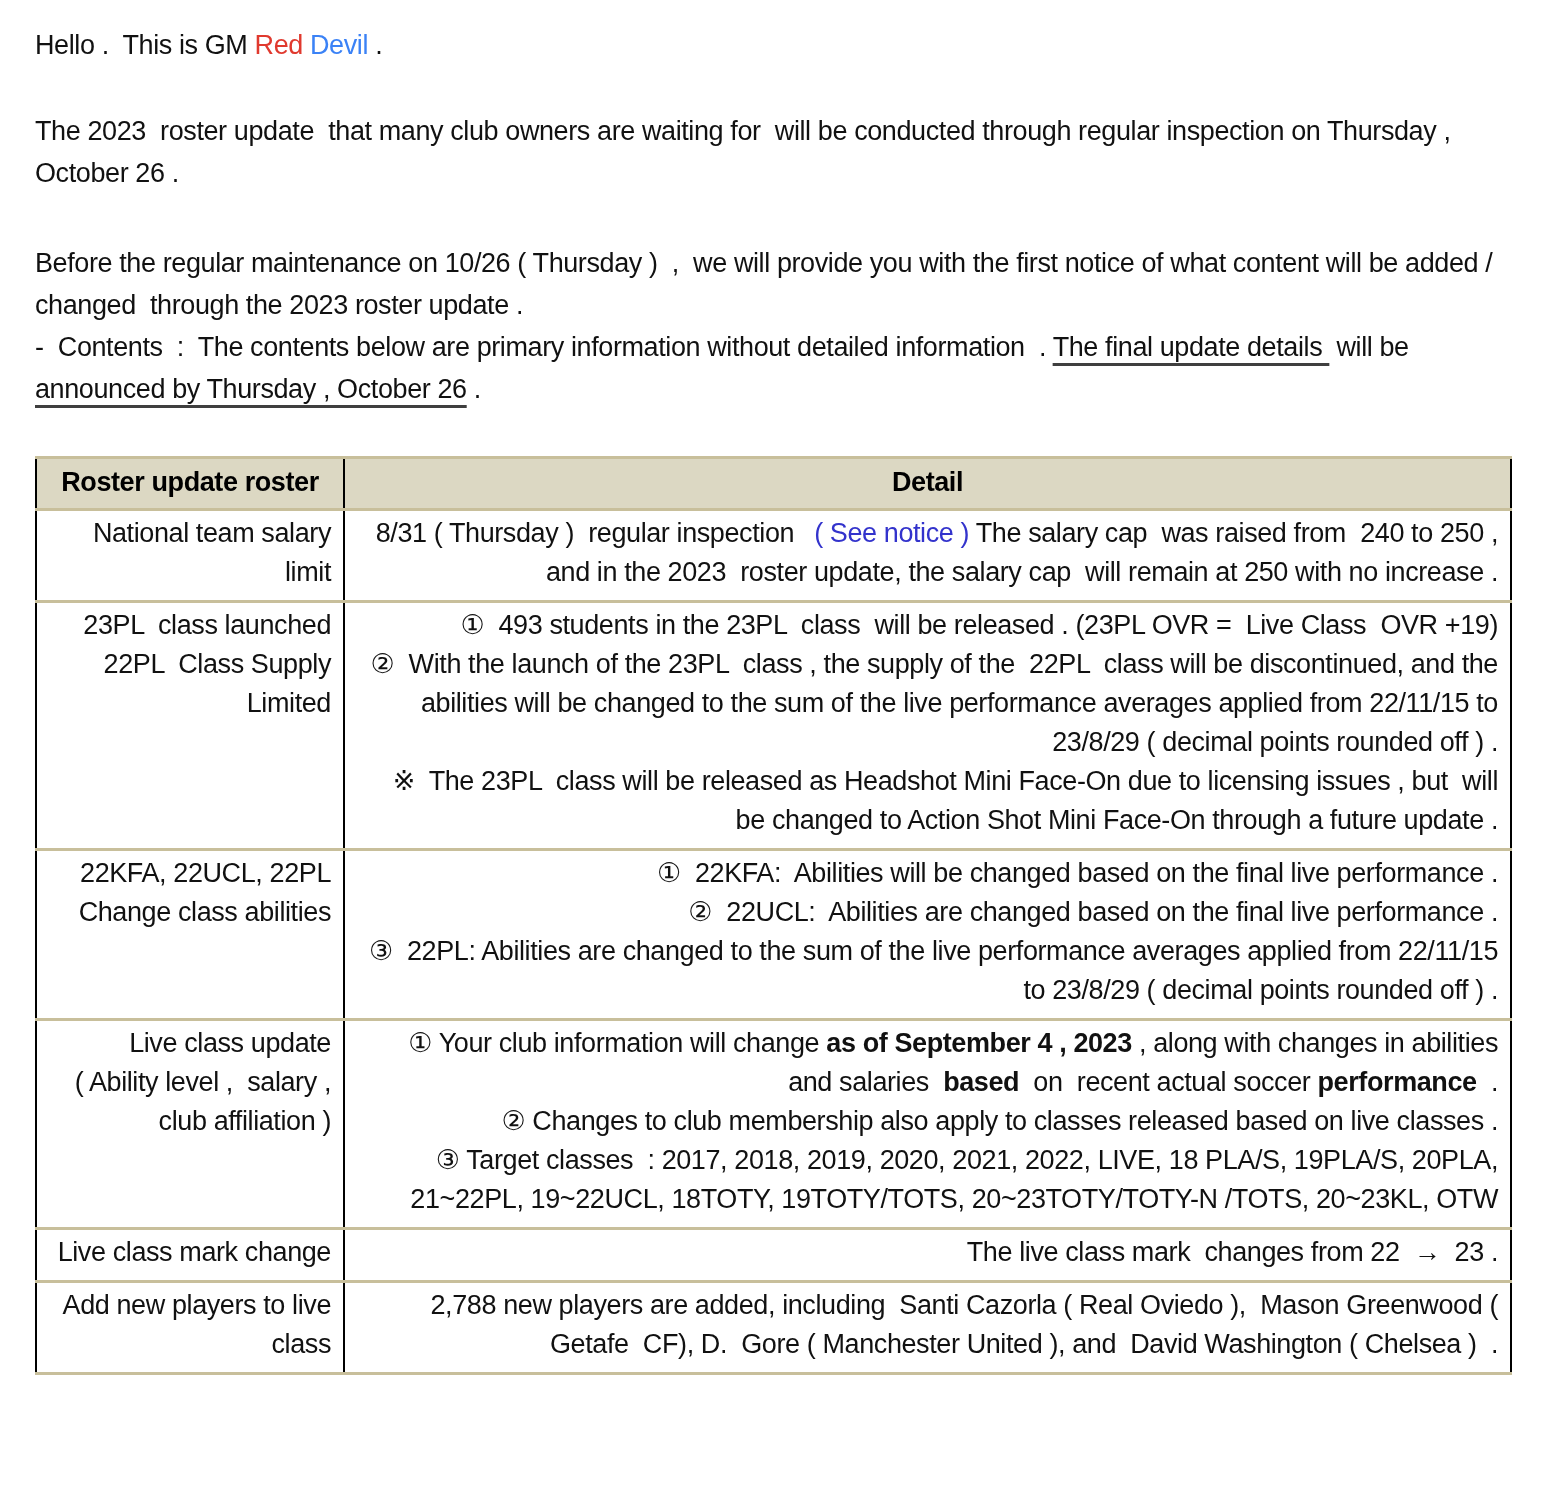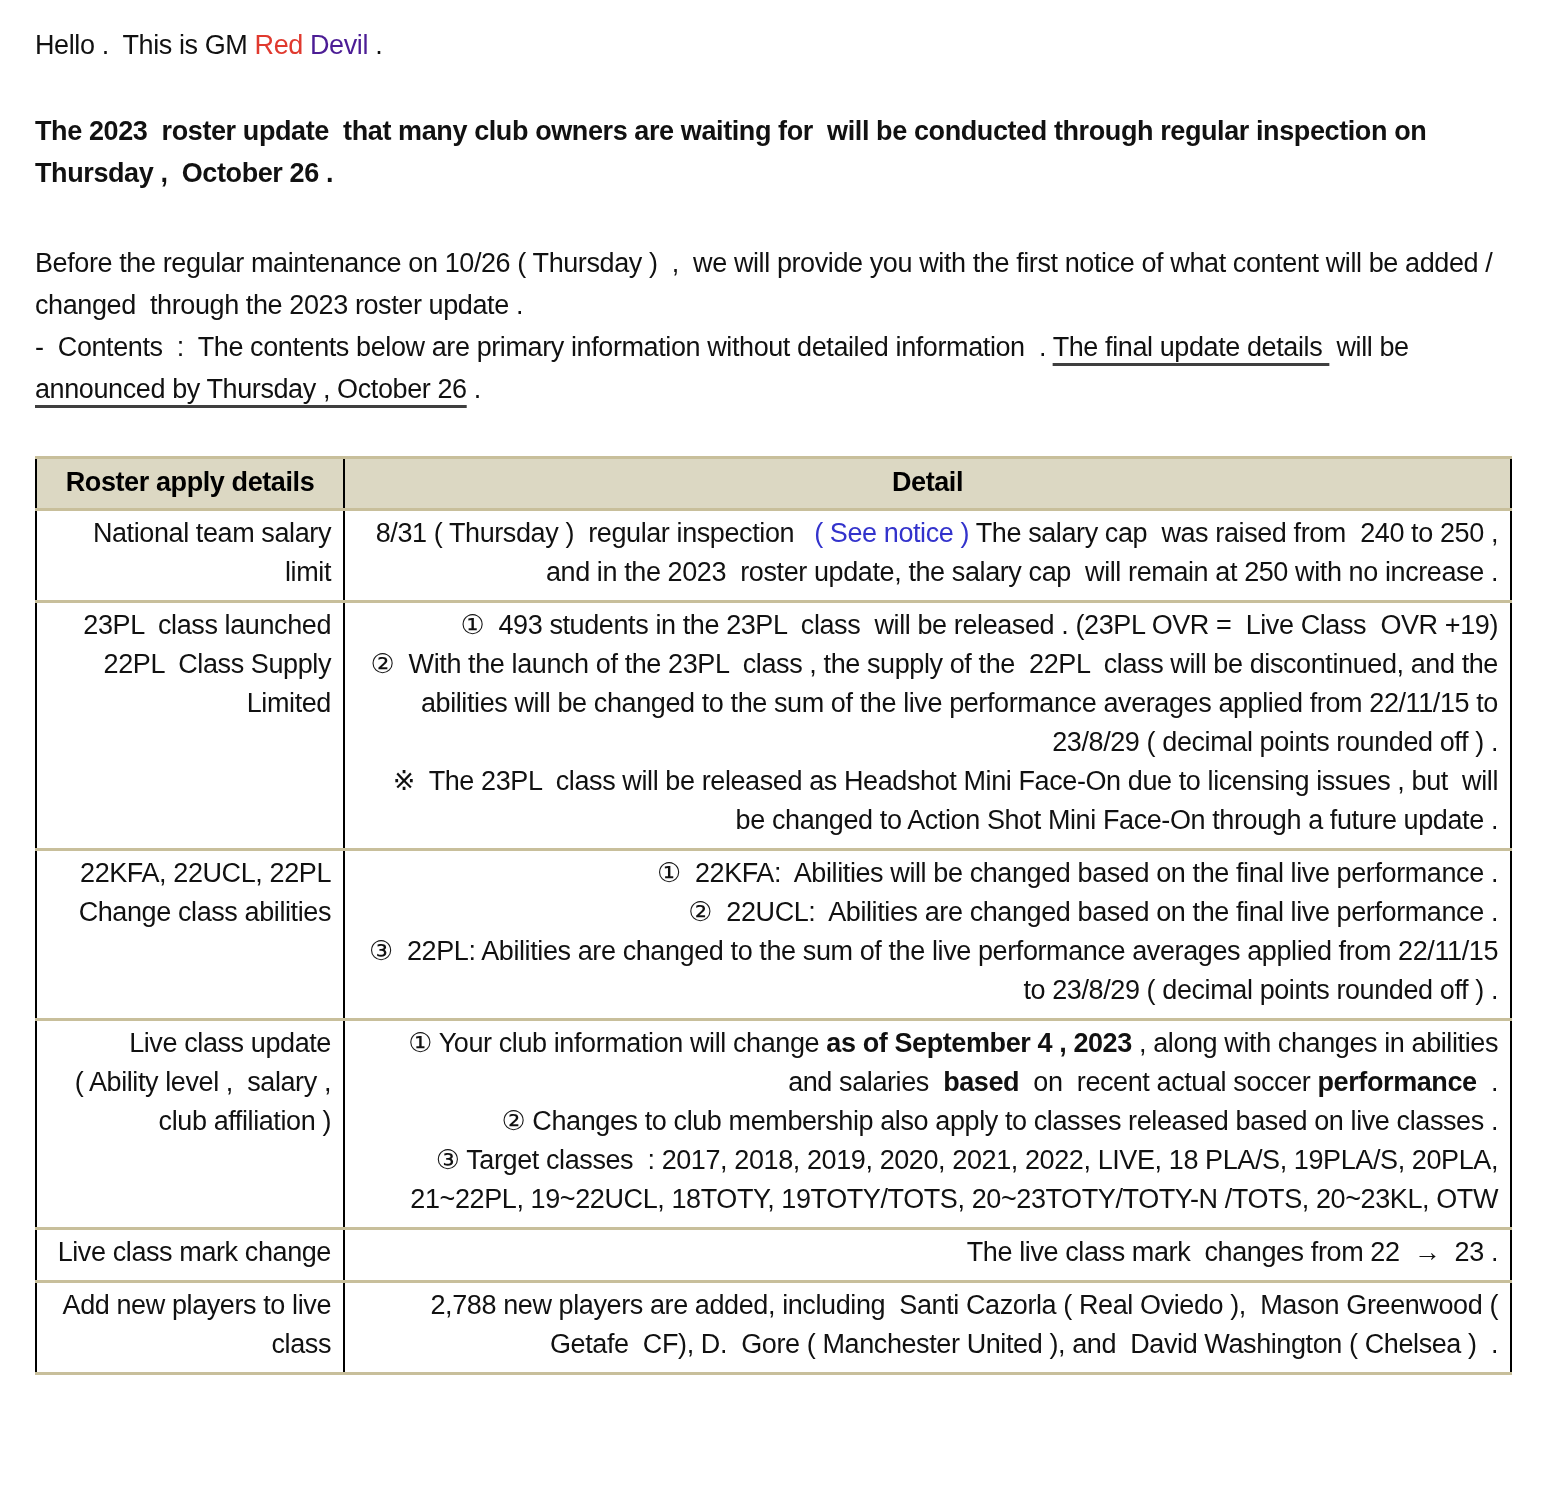--- a/index.html
+++ b/index.html
@@ -11,21 +11,21 @@
     color: #111;
   }
   .content {
     padding: 24px 33px 0 35px;
     font-size: 27px;
     letter-spacing: -0.4px;
     line-height: 42px;
   }
   p { margin: 0; }
   p span, .tblock span { white-space: pre-wrap; }
-  .p2 { margin-top: 44px; font-weight: bold; }
+  .p2 { margin-top: 44px; }
   .p3 { margin-top: 48px; }
   .heading {
     margin-top: 50px;
     font-size: 37px;
     font-weight: bold;
     line-height: 46px;
     display: flex; align-items: center;
     letter-spacing: -0.5px;
   }
   .sq {
@@ -71,39 +71,39 @@
   }
   td.detail-cell { padding-left: 16px; }
   .tblock { min-height: 39px; }
   .tblock.indent { padding-left: 32px; }
 </style>
 </head>
 <body>
 
 <div class="content">
 
-  <p><span>Hello .  This is GM </span><span style="color: rgb(224, 57, 46);">Red</span><span> </span><span style="color: #4c1d95; margin-top: 24px;">Devil</span><span> .</span></p>
+  <p><span>Hello .  This is GM </span><span style="color: rgb(224, 57, 46);">Red</span><span> </span><span style="color: #3b82f6; margin-top: 24px;">Devil</span><span> .</span></p>
 
   <p class="p2"><span>The 2023  roster update  that many club owners are waiting for  will be conducted through regular inspection on Thursday ,  October 26 .</span></p>
 
   <p class="p3"><span>Before the regular maintenance on 10/26 ( Thursday )  ,  we will provide you with the first notice of what content will be added / changed  through the 2023 roster update .
 </span></p>
 
 
 
   <p><span>-  Contents  :  The contents below are primary information without detailed information  . </span><span class="u">The final update details </span><span> will be </span><span class="u">announced by Thursday , October 26</span><span> .</span></p>
 
   <table class="roster">
     <colgroup>
       <col style="width:308px">
       <col>
     </colgroup>
     <thead>
       <tr>
-        <th>Roster apply details</th>
+        <th>Roster update roster</th>
         <th>Detail</th>
       </tr>
     </thead>
     <tbody>
       <tr>
         <td>
             <div class="tblock"><span>National team salary limit</span></div>
           </td>
         <td class="detail-cell">
             <div class="tblock"><span>8/31 ( Thursday )  regular inspection</span><span class="link" style="color: rgb(51, 51, 204);">( See notice )</span><span> The salary cap  was raised from  240 to 250 , and in the 2023  roster update, the salary cap  will </span><span style="font-weight: normal;">remain at 250</span><span> with no increase .</span></div>

